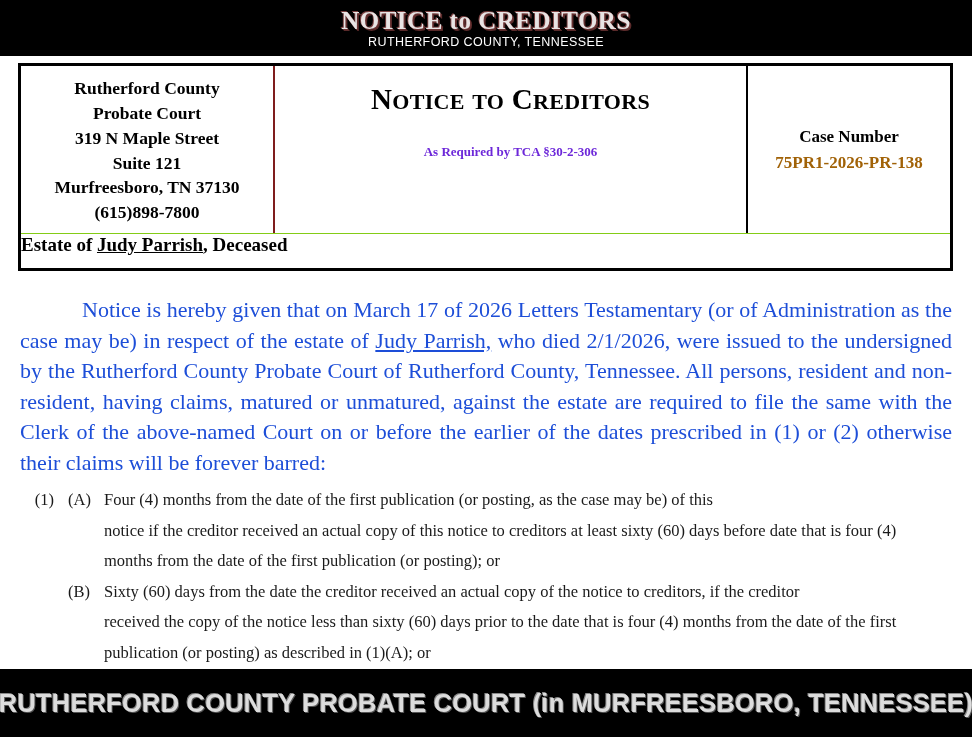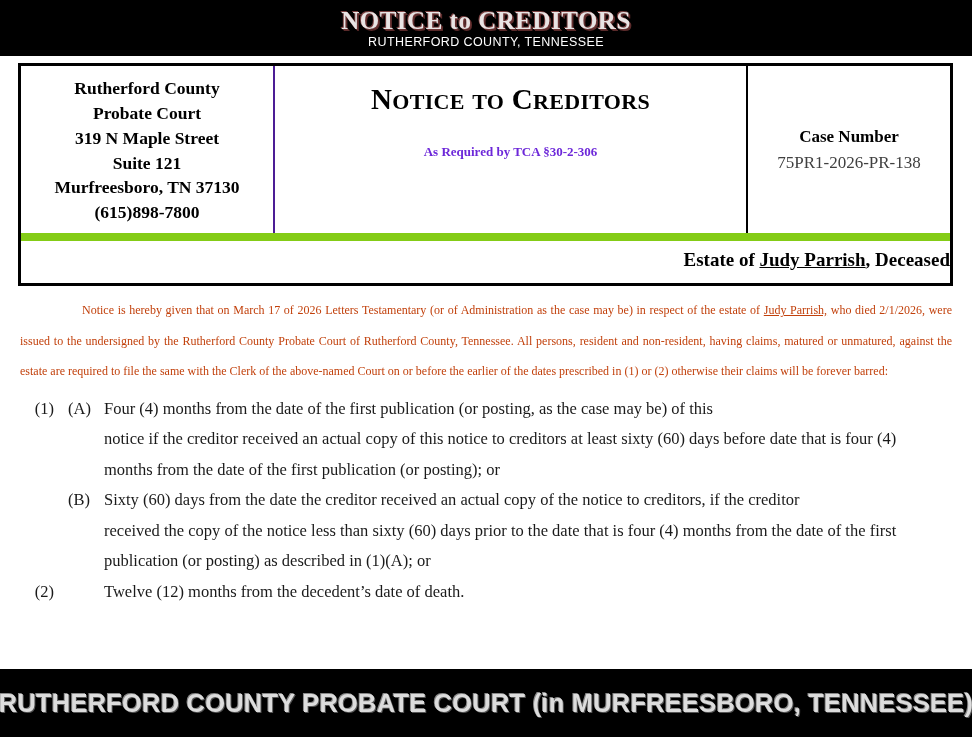--- a/index.html
+++ b/index.html
@@ -65,21 +65,21 @@
     box-sizing: border-box;
     background: #ffffff;
   }
   .notice-top-row {
     display: flex;
     align-items: stretch;
   }
   .court-cell {
     width: 254px;
     box-sizing: border-box;
-    border-right: 2px solid #4c1d95;
+    border-right: 2px solid #7f1d1d;
     padding: 10px 6px 8px 6px;
     text-align: center;
   }
   .court-cell div {
     font-weight: bold;
     font-size: 17.5px;
     line-height: 1.42;
     color: #000000;
   }
   .title-cell {
@@ -115,47 +115,47 @@
     flex-direction: column;
     justify-content: center;
   }
   .case-label {
     font-weight: bold;
     font-size: 17px;
     line-height: 1.5;
     color: #000000;
   }
   .case-number {
-    font-weight: normal;
+    font-weight: bold;
     font-size: 17px;
     line-height: 1.5;
-    color: #404040;
+    color: #a16207;
   }
   .estate-row {
-    border-top: 8px solid #84cc16;
-    text-align: right;
-    padding: 8px 0 12px 0;
+    border-top: 1px solid #84cc16;
+    text-align: left;
+    padding: 0 0 12px 0;
   }
   .estate-text {
     font-weight: bold;
     font-size: 19px;
     color: #000000;
   }
 
   
   .body-wrap {
     position: absolute;
     left: 20px;
     top: 295px;
     width: 932px;
   }
   .body-par {
-    font-size: 12px;
+    font-size: 22px;
     line-height: 30.5px;
-    color: #c2410c;
+    color: #1d4ed8;
     text-align: justify;
     text-justify: inter-word;
   }
   .body-par .indent {
     display: inline-block;
     width: 62px;
   }
   .uline { text-decoration: underline; }
 
   

